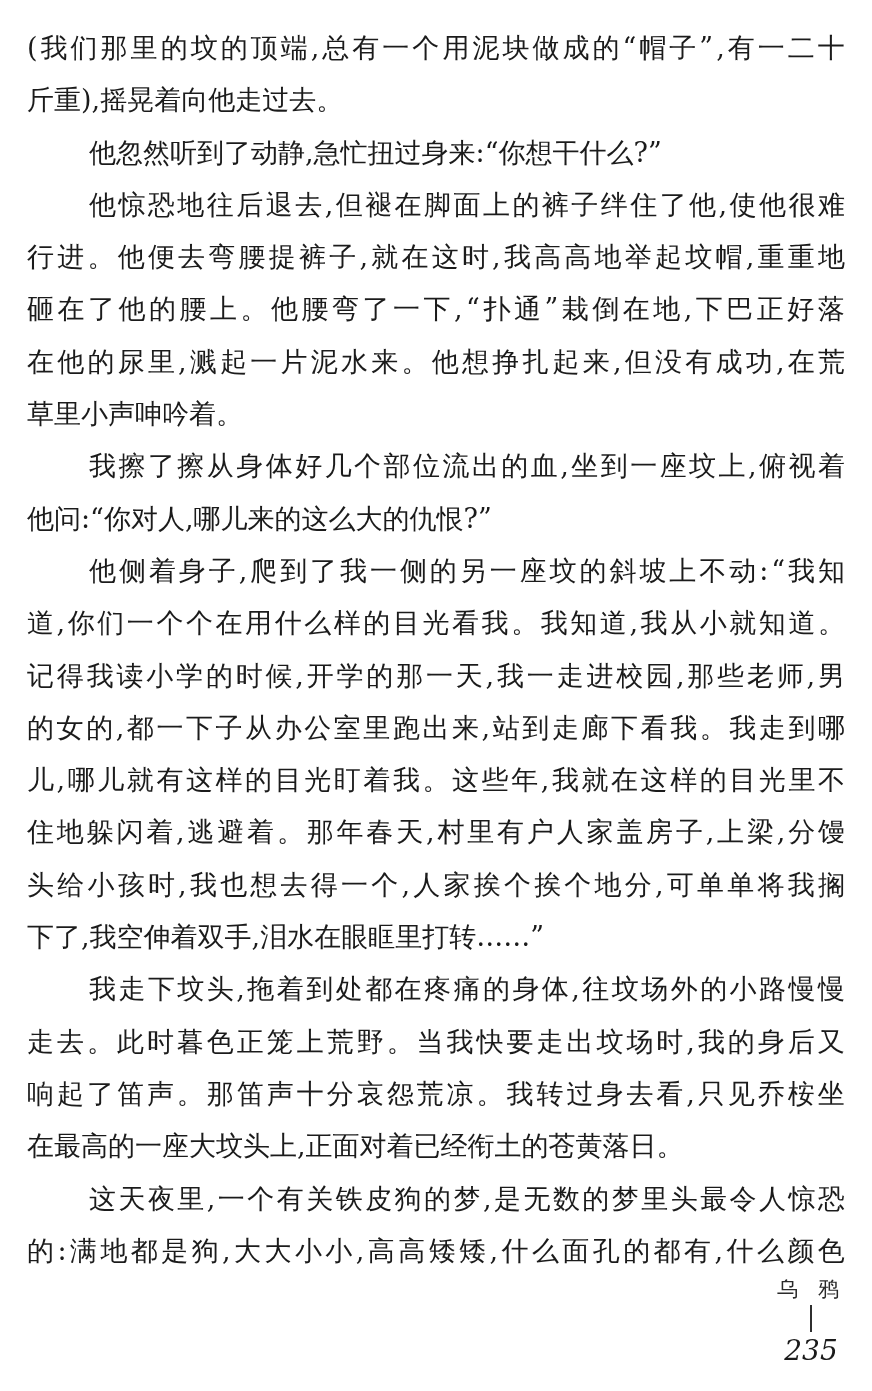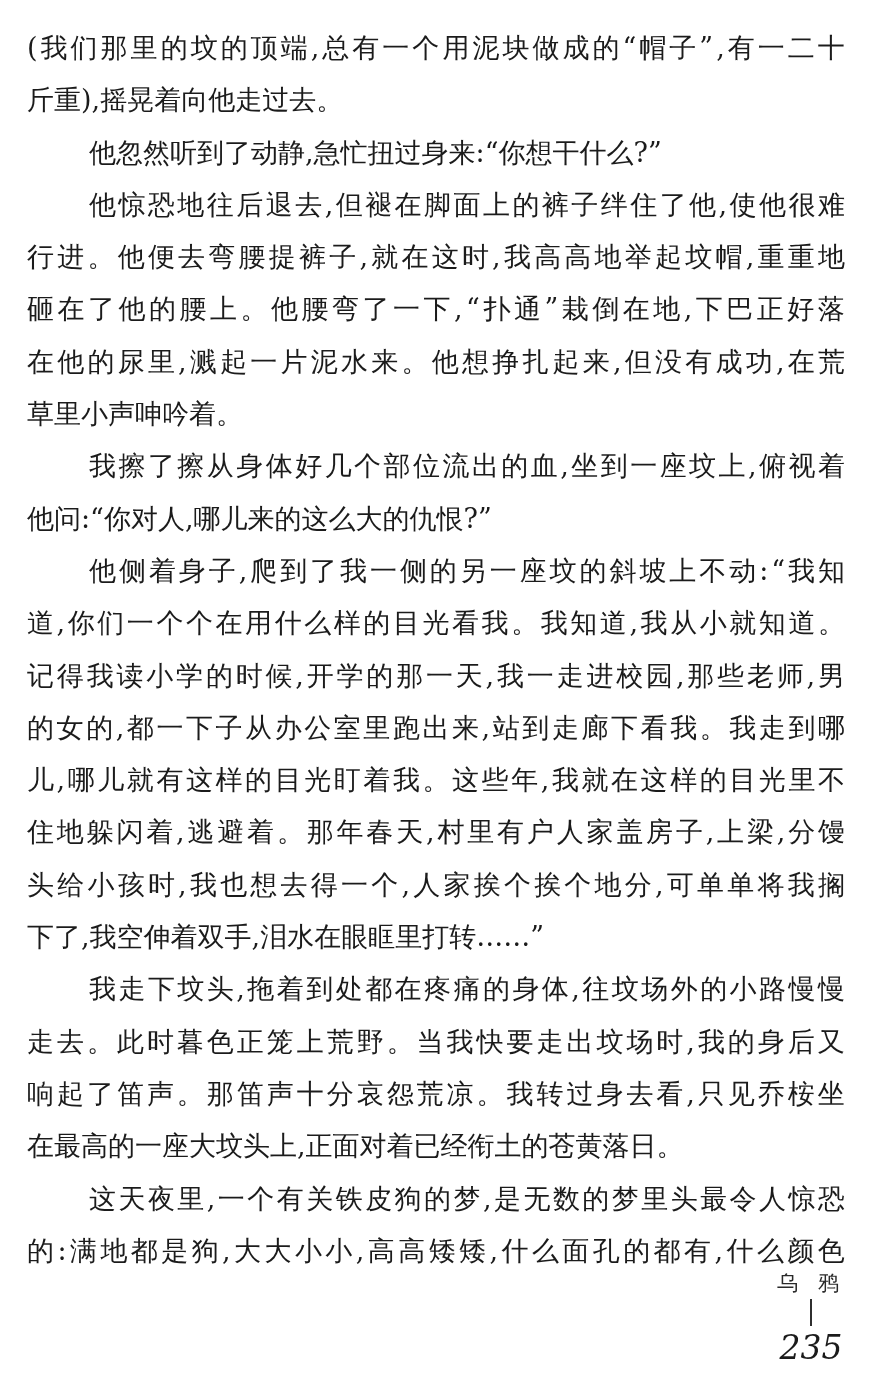--- a/index.html
+++ b/index.html
@@ -45,21 +45,21 @@
     letter-spacing: 20px;
     margin-right: -14px; 
     color: #2a2a2a;
   }
   .footer-rule {
     width: 2px;
     height: 27px;
     background: #2f2f2f;
   }
   .page-number {
-    font-size: 33px;
+    font-size: 28px;
     font-style: italic;
     color: #1b1b1b;
     font-family: "DejaVu Serif", "Liberation Serif", serif;
     text-align: right;
   }
 </style>
 </head>
 <body>
 
 <div class="page">

